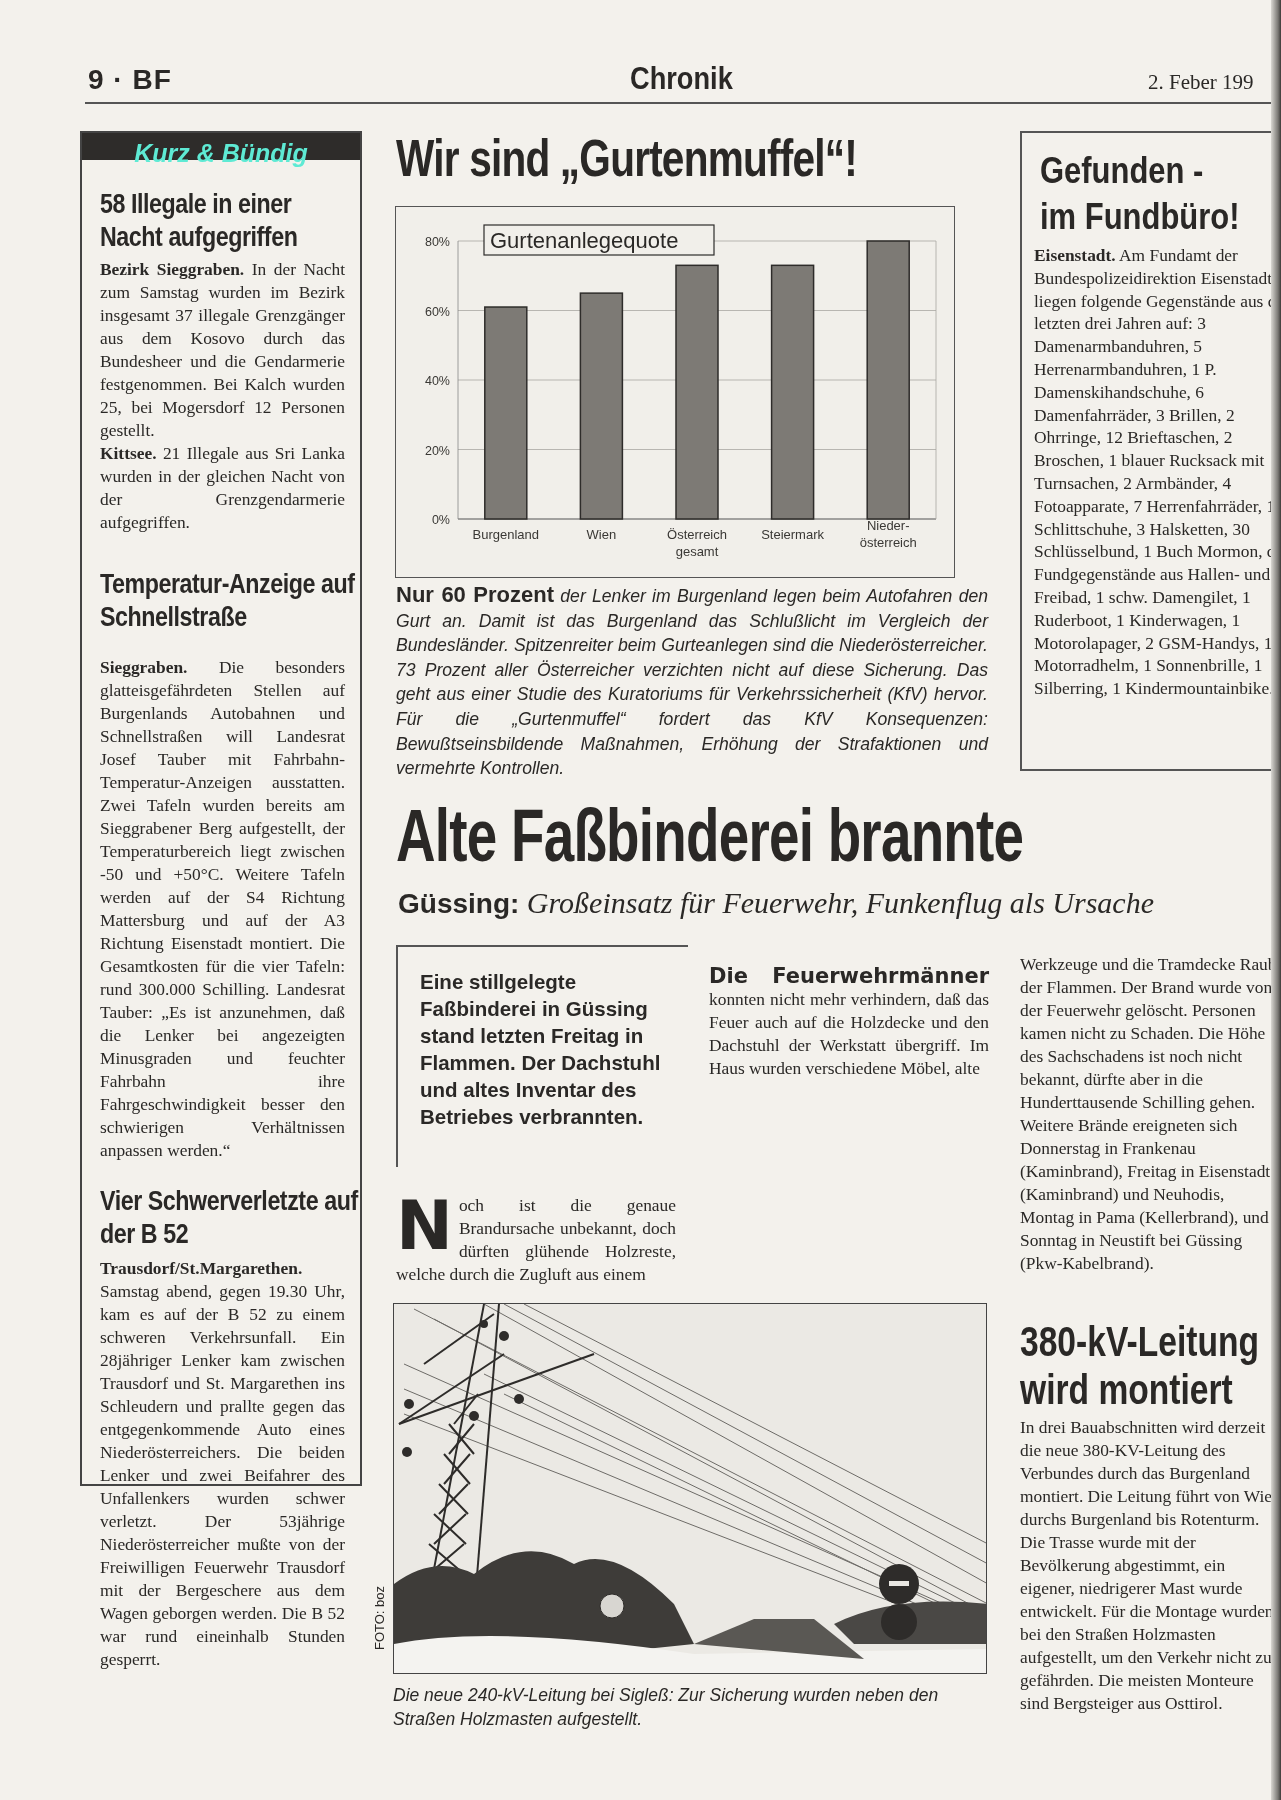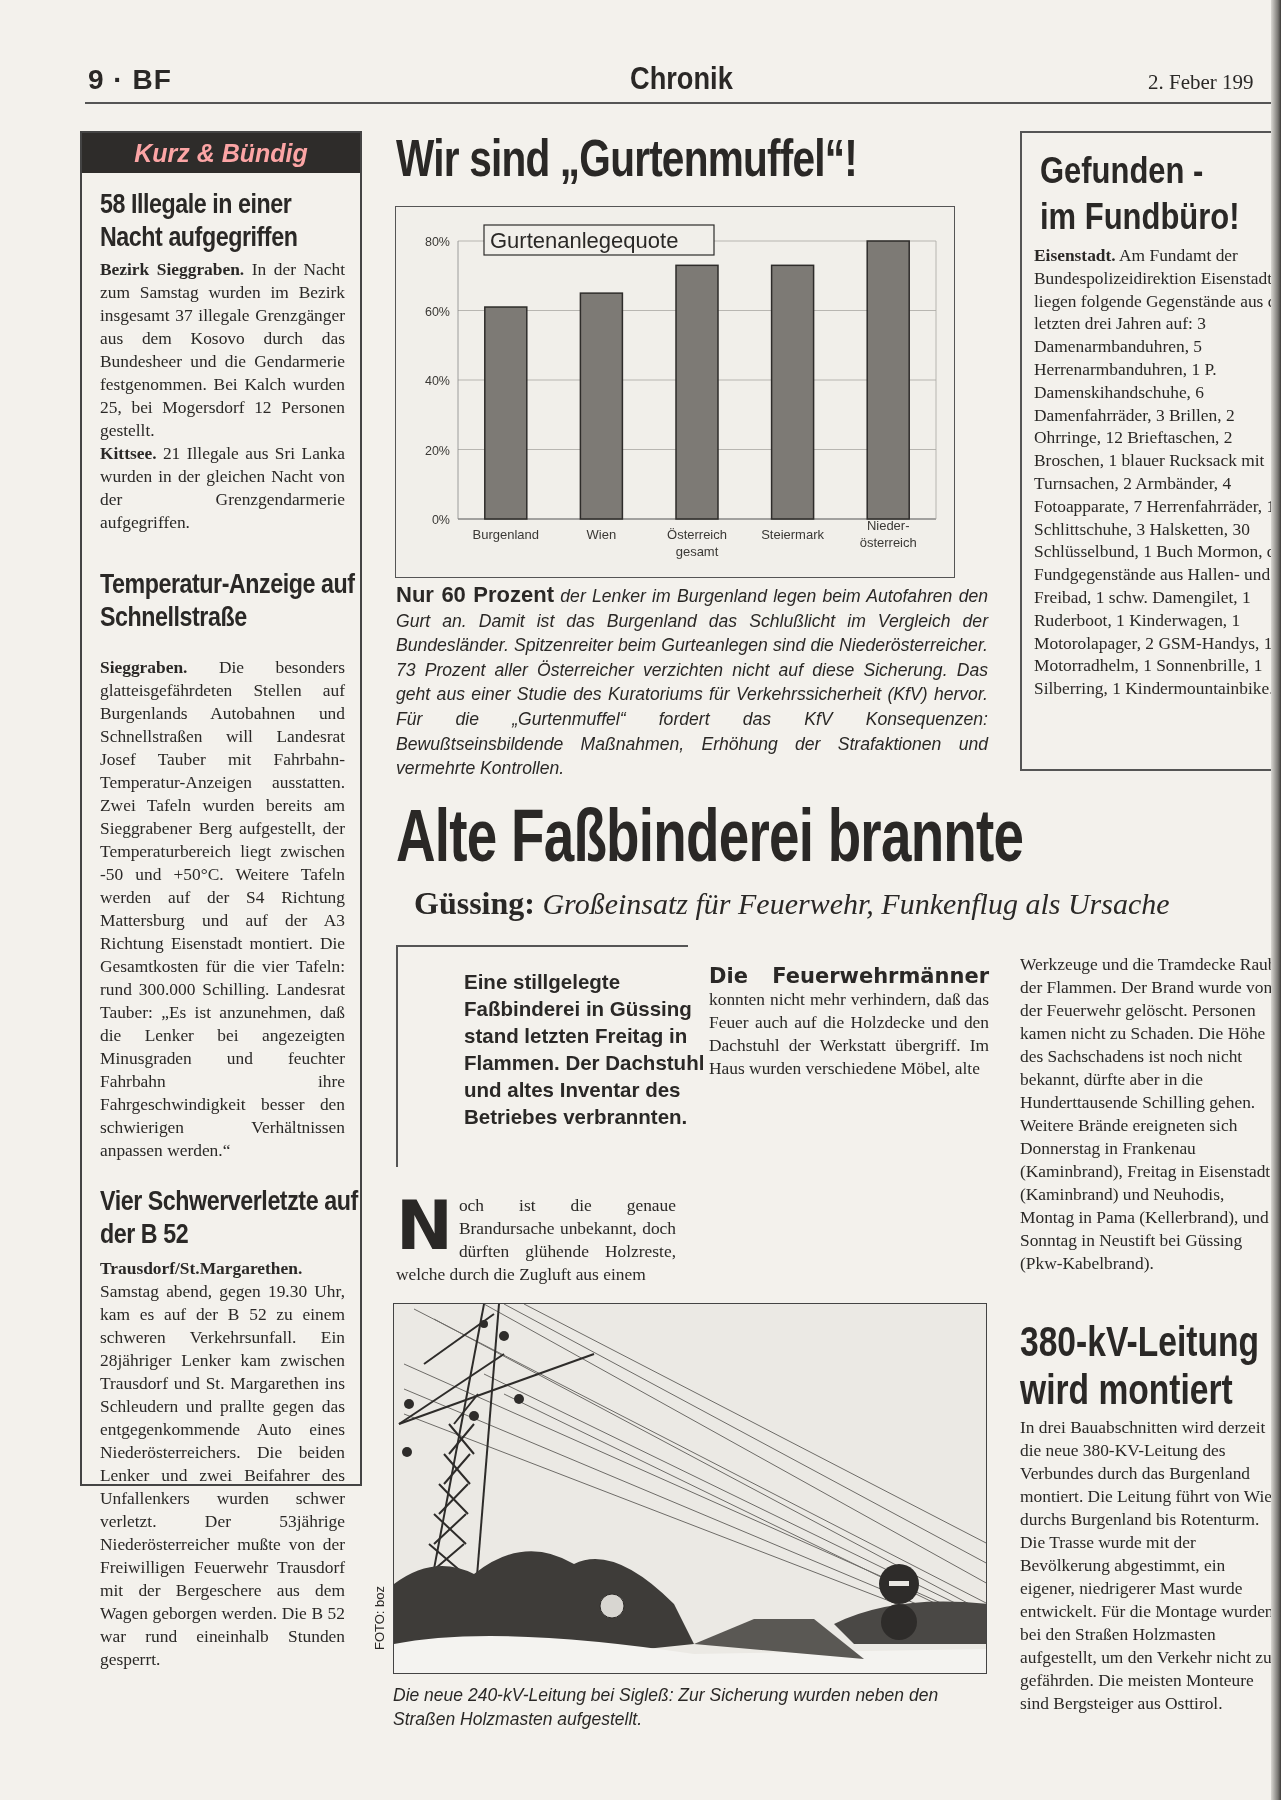--- a/index.html
+++ b/index.html
@@ -14,44 +14,44 @@
   .serif { font-family: "Liberation Serif", "DejaVu Serif", serif; }
 
   
   .hdr-left { left: 88px; top: 64px; font-size: 28px; font-weight: 900; letter-spacing: 1px; }
   .hdr-center { left: 630px; top: 60px; font-size: 32px; font-weight: bold; transform: scaleX(0.85); transform-origin: left top; }
   .hdr-right { left: 1148px; top: 70px; font-size: 21px; }
   .hdr-rule { left: 85px; top: 102px; width: 1196px; height: 2px; background: #555; }
 
   
   .leftbox { left: 80px; top: 131px; width: 282px; height: 1355px; border: 2px solid #444; box-sizing: border-box; }
-  .kb-banner { left: 82px; top: 133px; width: 278px; height: 40px; background: #2e2c2a; color: #fca5a5;
+  .kb-banner { left: 82px; top: 133px; width: 278px; height: 27px; background: #2e2c2a; color: #5eead4;
     font-size: 25px; font-weight: bold; font-style: italic; text-align: center; line-height: 40px; }
   .lh { left: 100px; width: 260px; font-size: 27px; font-weight: bold; line-height: 33px; letter-spacing: -0.5px; transform: scaleX(0.86); transform-origin: left top; width: 300px; }
   .lt { left: 100px; width: 245px; font-size: 17.4px; line-height: 23px; text-align: justify; hyphens: manual; }
   .lt b { font-weight: bold; }
 
   
   .h-gurt { left: 396px; top: 128px; font-size: 52px; font-weight: 900; letter-spacing: -1px; transform: scaleX(0.78); transform-origin: left top; white-space: nowrap; }
   .chartbox { left: 395px; top: 206px; width: 560px; height: 372px; border: 1.5px solid #555; box-sizing: border-box; background: #f1efea; }
   .chart-cap { left: 396px; top: 583px; width: 592px; font-size: 17.6px; line-height: 24.6px; font-style: italic; text-align: justify; }
   .chart-cap .lead { font-style: normal; font-weight: bold; font-size: 22px; margin-top: 23px; }
 
   
   .rightbox { left: 1020px; top: 131px; width: 261px; height: 640px; border: 2px solid #555; border-right: none; box-sizing: border-box; }
   .rh { left: 1040px; top: 148px; font-size: 36px; font-weight: bold; line-height: 46px; transform: scaleX(0.86); transform-origin: left top; width: 300px; }
 
   
   .h-fass { left: 396px; top: 793px; font-size: 74px; font-weight: 900; letter-spacing: -1px; transform: scaleX(0.74); transform-origin: left top; white-space: nowrap; }
   .sub-fass { left: 398px; top: 885px; font-size: 30px; white-space: nowrap; }
-  .sub-fass .city { font-weight: bold; font-family: Liberation Serif, serif; font-size: 32px; margin-left: 16px; }
+  .sub-fass .city { font-weight: bold; font-family: Liberation Sans, sans-serif; font-size: 28px; }
   .sub-fass .rest { font-style: italic; font-family: "Liberation Serif", serif; font-size: 30px; }
 
   .leadbox { left: 396px; top: 945px; width: 290px; height: 220px; border-left: 2px solid #555; border-top: 2px solid #555; }
-  .leadtxt { left: 420px; top: 968px; width: 260px; font-size: 20.5px; line-height: 27px; font-weight: bold; white-space: pre-line; margin-left: 44px; }
+  .leadtxt { left: 420px; top: 968px; width: 260px; font-size: 20.5px; line-height: 27px; font-weight: bold; white-space: pre-line; }
   .col { width: 275px; font-size: 17.4px; line-height: 23px; text-align: justify; }
   .dropcap { float: left; font-size: 68px; line-height: 56px; font-weight: 900; font-family: "DejaVu Sans", sans-serif; margin: 4px 6px 0 0; }
   .subhead { display: block; font-family: "DejaVu Sans", sans-serif; font-weight: bold; font-size: 21px; text-align: justify; text-align-last: justify; margin-top: 12px; }
 
   
   .photo { left: 393px; top: 1303px; width: 594px; height: 371px; border: 1.5px solid #444; box-sizing: border-box; background: #e9e7e2; overflow: hidden; }
   .photo-credit { left: 372px; top: 1650px; font-size: 13px; transform: rotate(-90deg); transform-origin: left top; white-space: nowrap; }
   .photo-cap { left: 393px; top: 1683px; width: 600px; font-size: 17.5px; line-height: 24px; font-style: italic; }
 
   

